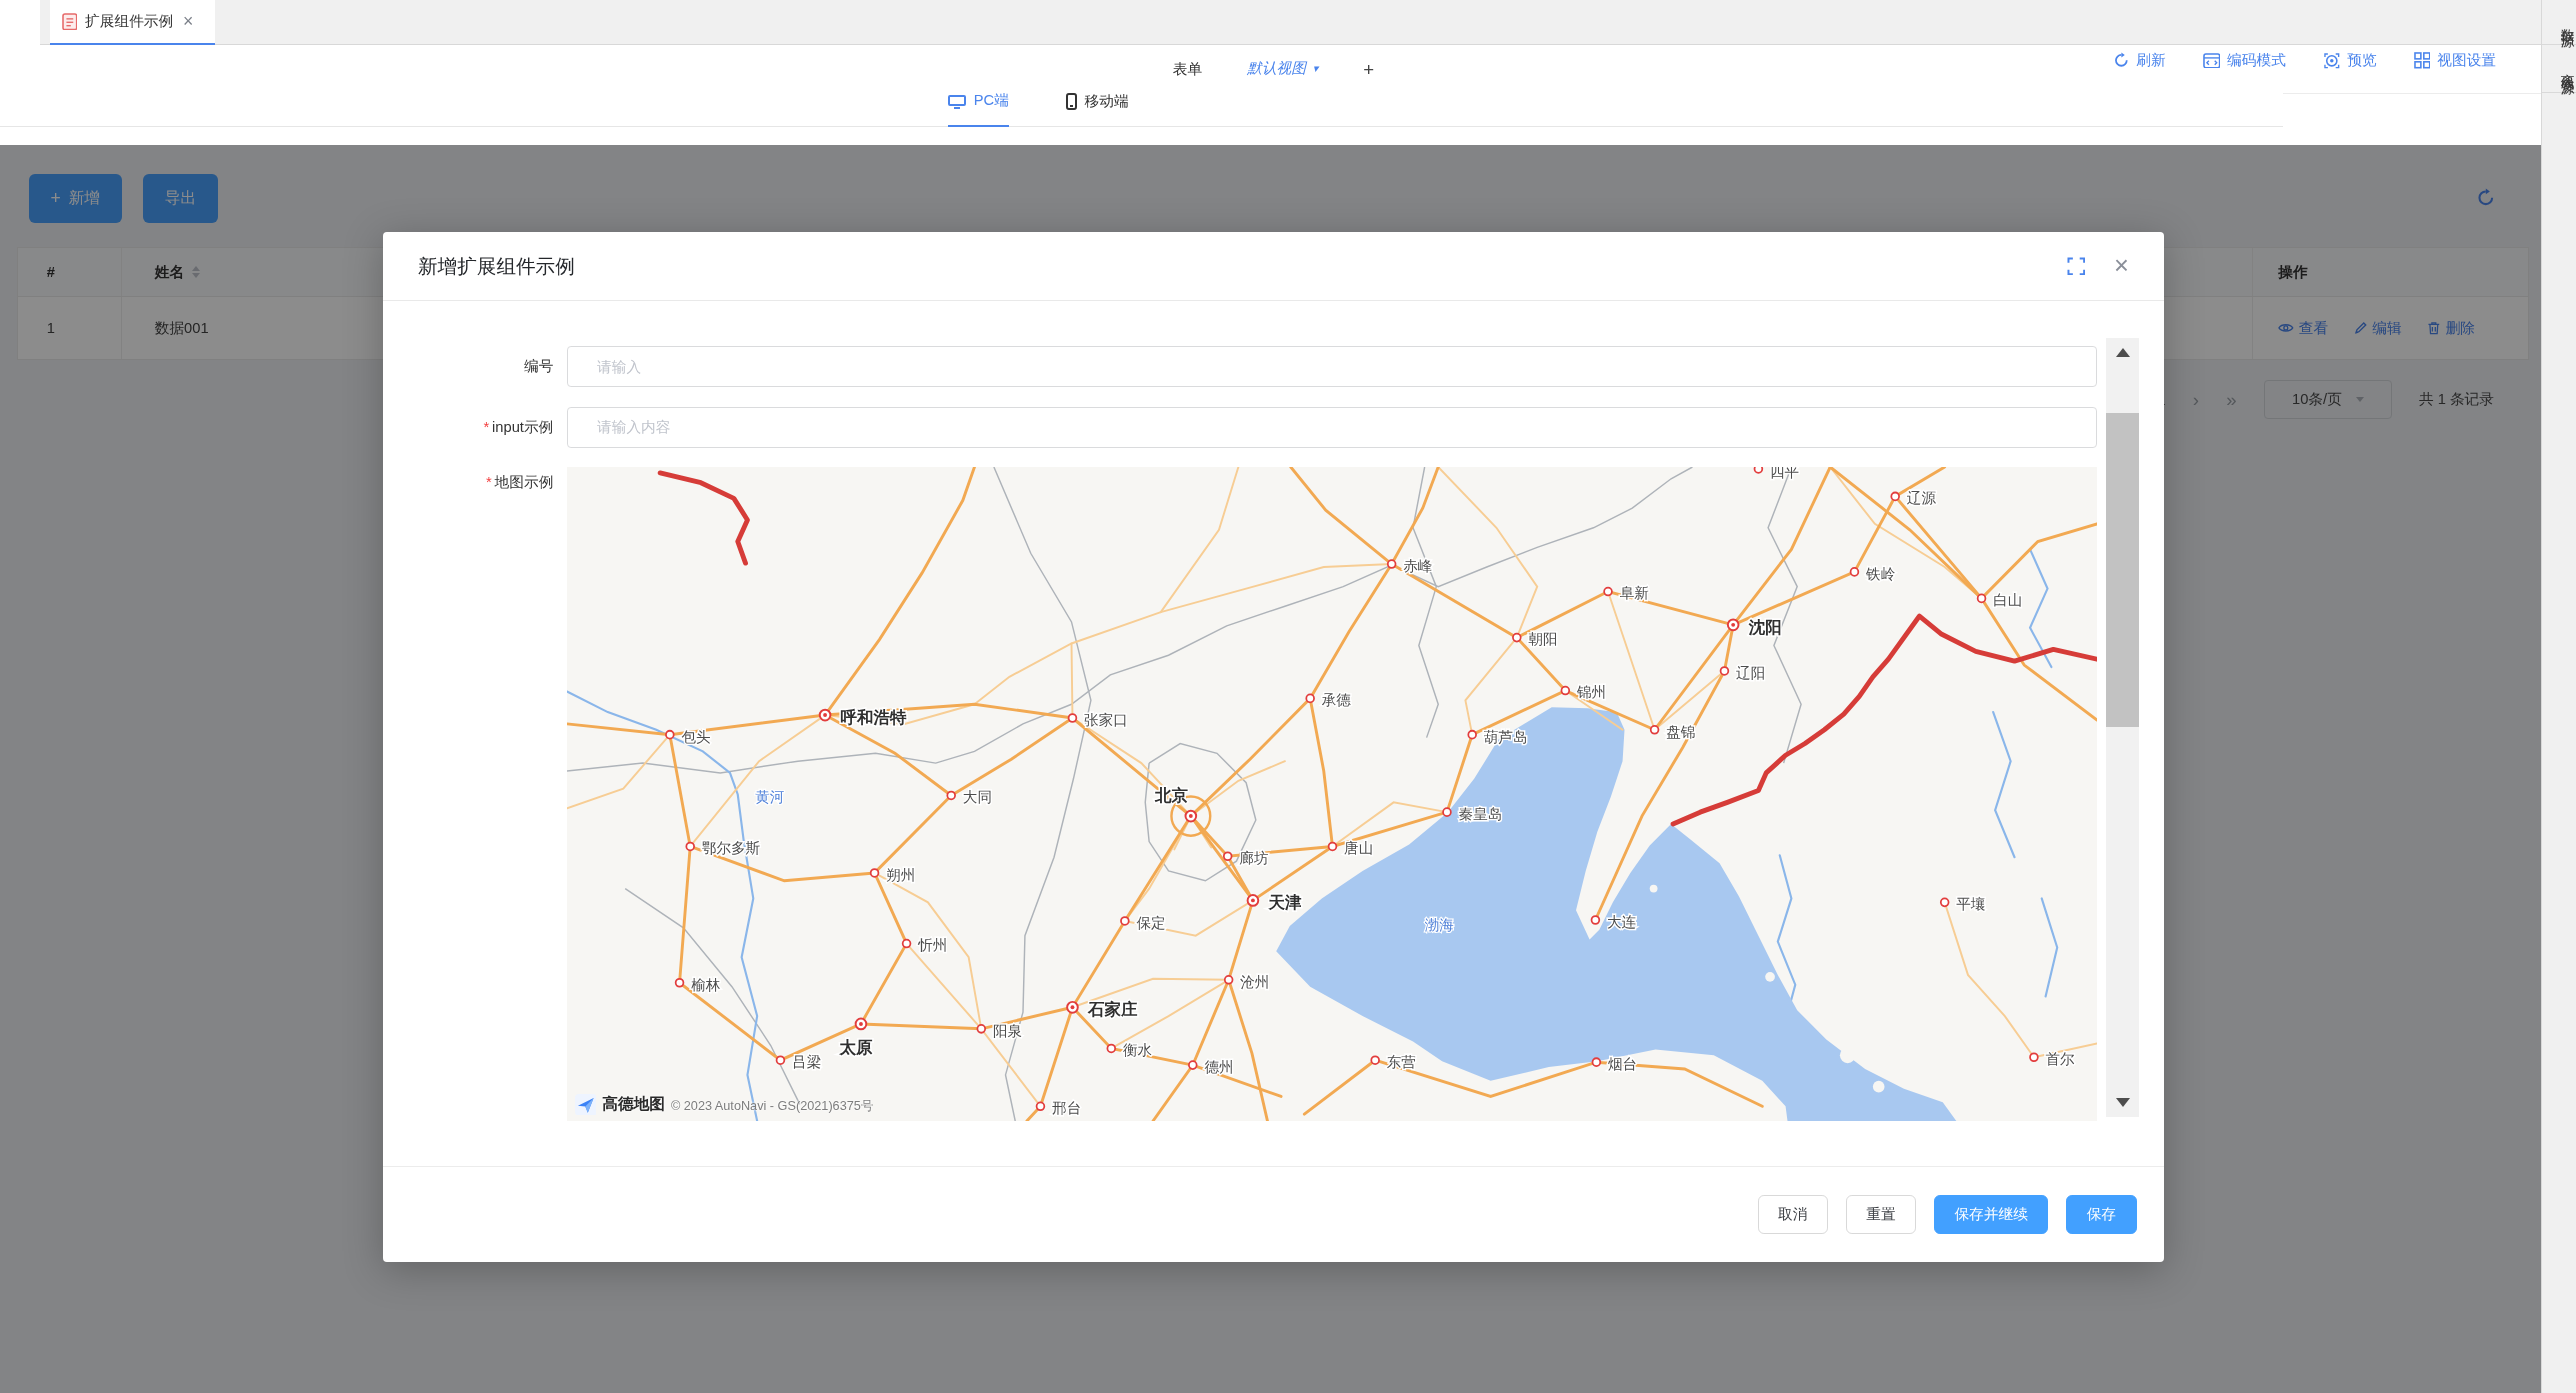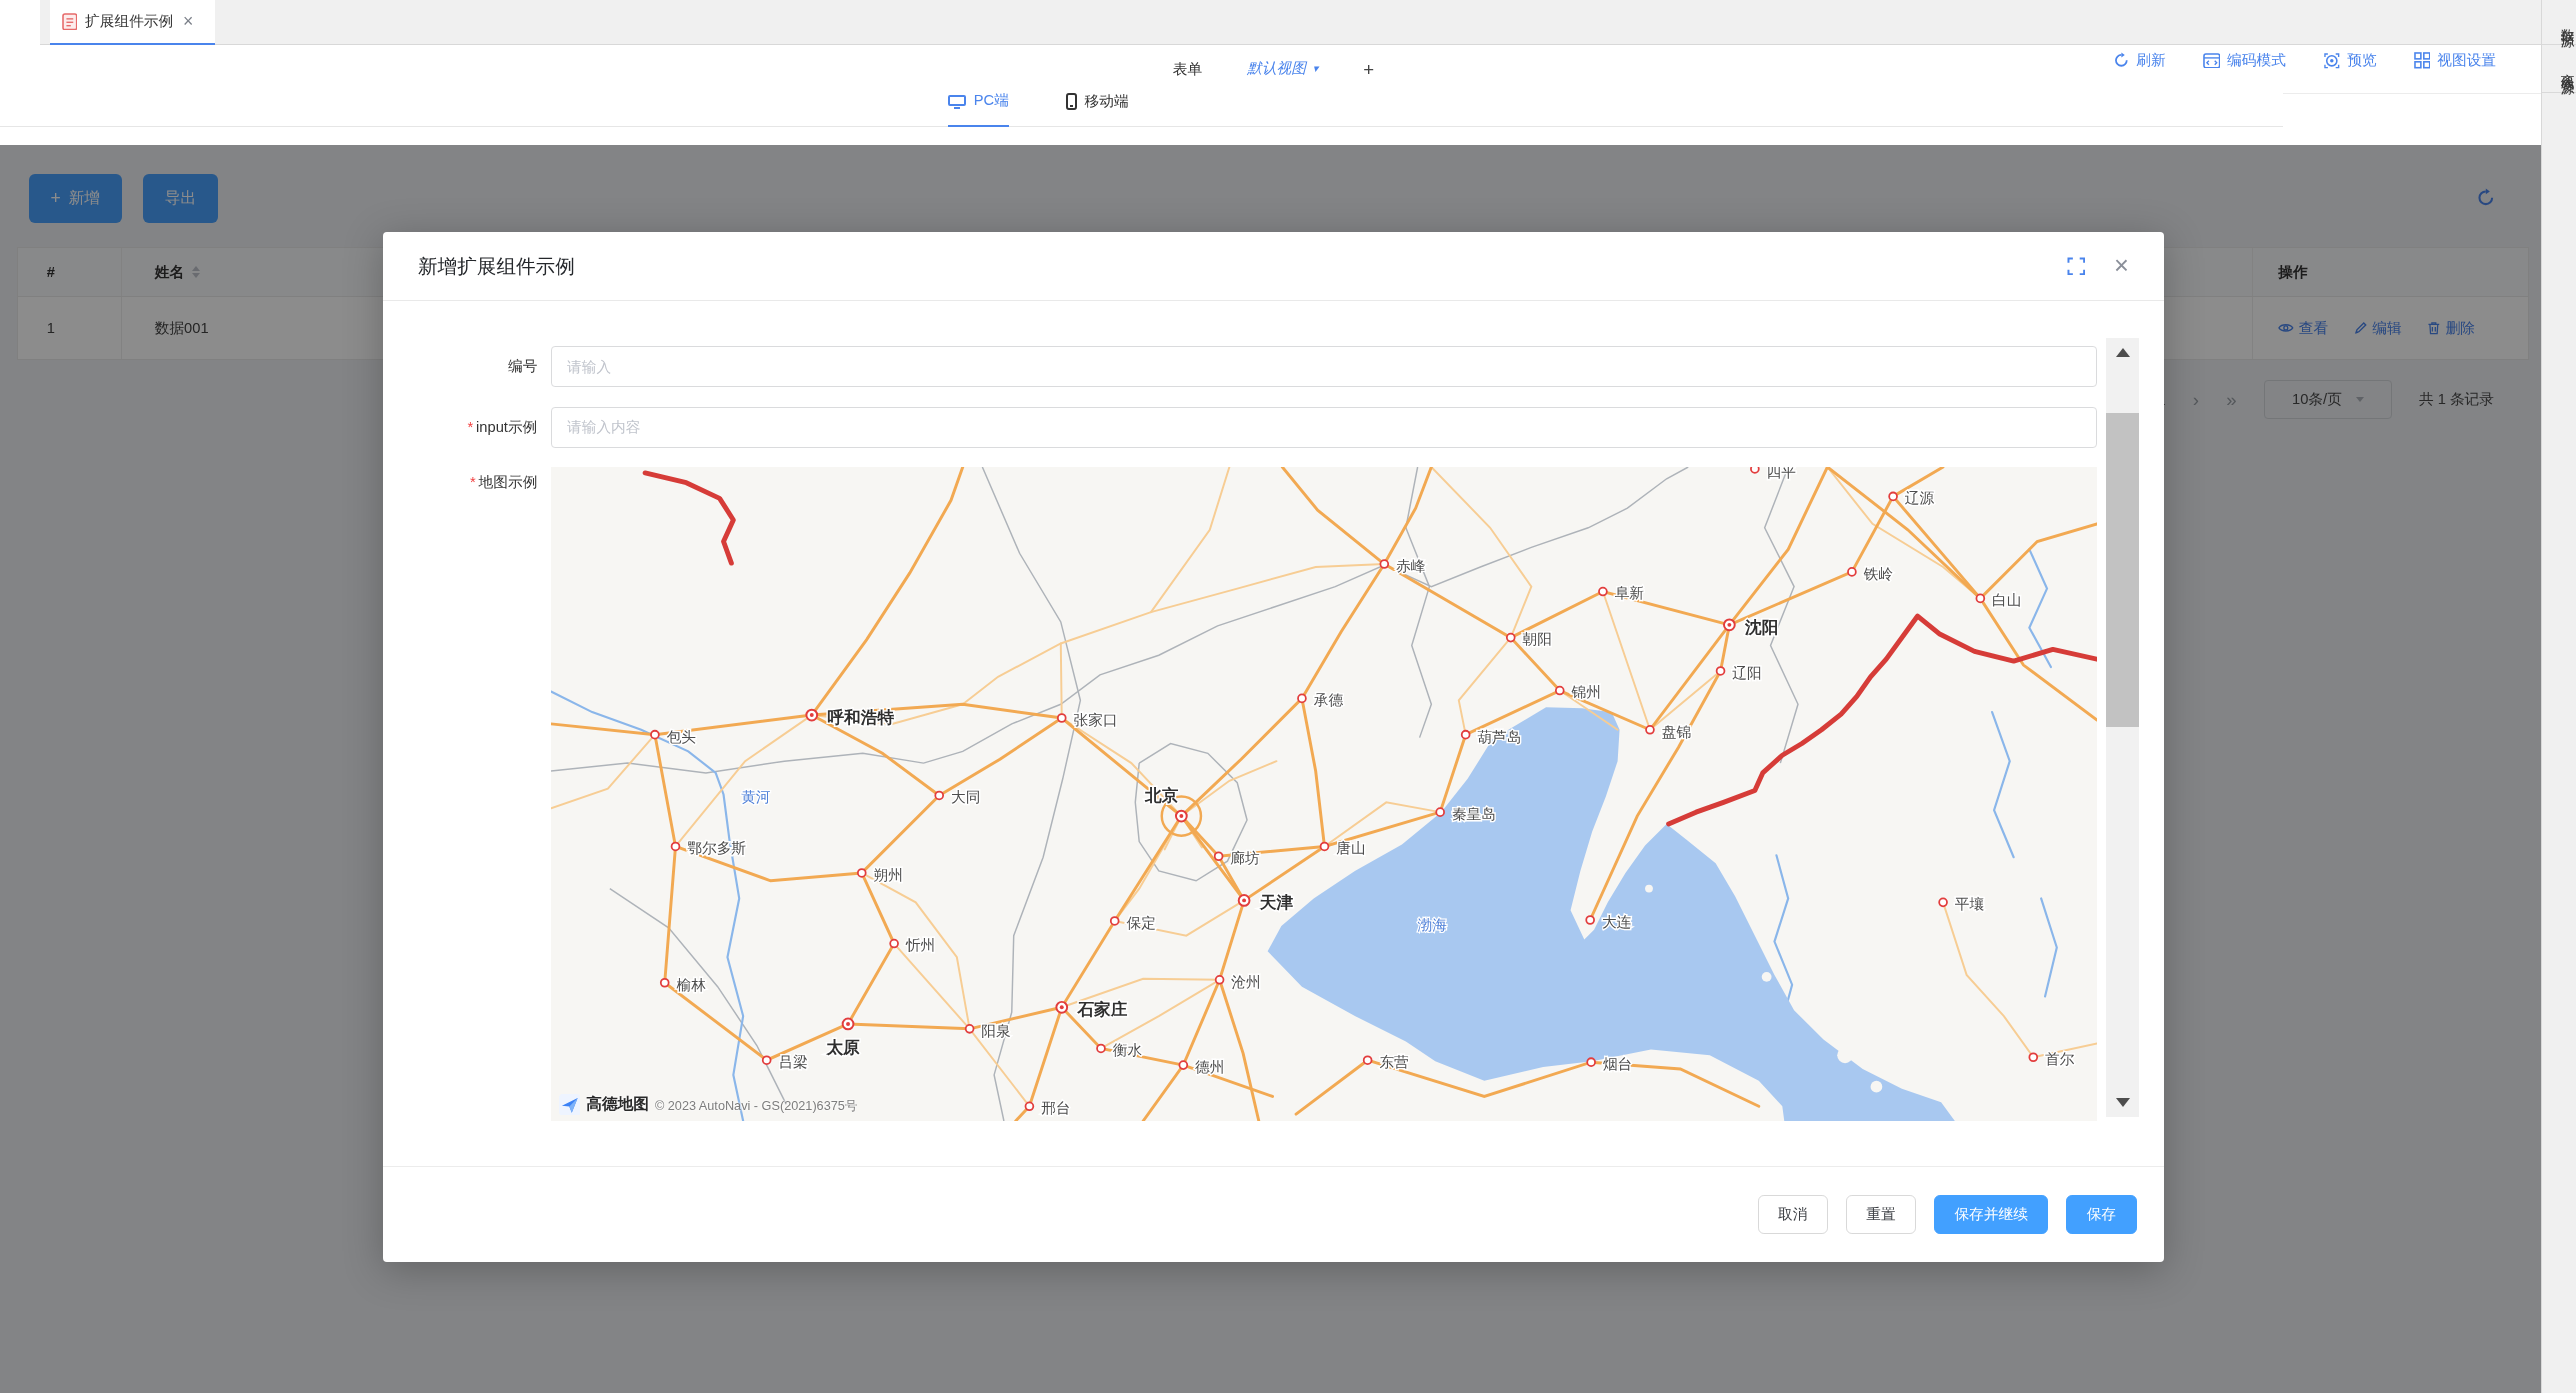--- a/index.html
+++ b/index.html
@@ -64,27 +64,27 @@
   .rail { position:absolute; right:0; top:0; width:35px; height:1394px; background:#f0f0f0; border-left:1px solid #d8d8d8; z-index:30; }
   .rail-item { writing-mode:vertical-rl; letter-spacing:2.9px; font-size:13.7px; color:#333; padding:17.6px 0; margin:0 auto; display:block; text-align:center; width:100%; border-bottom:1px solid #d9d9d9; cursor:pointer; }
 
   
   .modal { position:absolute; left:383px; top:232px; width:1781px; height:1030px; background:#fff; border-radius:3.9px; box-shadow:0 7.8px 39px rgba(0,0,0,.25); z-index:40; }
   .m-head { height:69px; display:flex; align-items:center; padding:0 35px; border-bottom:1px solid #e9e9e9; }
   .m-title { font-size:19.6px; color:#24272b; font-weight:500; }
   .m-icons { margin-left:auto; display:flex; align-items:center; gap:29px; }
   .m-expand { color:#4a84ec; cursor:pointer; display:flex; }
   .m-close { font-size:25.5px; color:#8a8f99; cursor:pointer; line-height:1; }
-  .m-body { padding:45px 67px 0 35px; }
+  .m-body { padding:45px 67px 0 35px;margin-left:16px; }
   .f-row { display:flex; align-items:center; margin-bottom:19.6px; }
   .f-row.top { align-items:flex-start; }
   .f-label { width:133px; min-width:133px; text-align:right; padding-right:13.7px; font-size:14.7px; color:#333; line-height:41px; white-space:nowrap; }
   .f-row.top .f-label { line-height:19.6px; padding-top:5.9px; }
   .req { color:#f23d3d; margin-right:2.9px; }
-  .f-input { flex:1; height:41px; border:1px solid #dadbdd; border-radius:3.9px; padding:0 15px; font-size:14.7px; color:#333; outline:none; font-family:"Liberation Sans",sans-serif; }
+  .f-input { flex:1; height:41px; border:1px solid #dadbdd; border-radius:3.9px; padding:0 29px; font-size:14.7px; color:#333; outline:none; font-family:"Liberation Sans",sans-serif; }
   .f-input::placeholder { color:#c0c4cc; }
   .map-box { flex:1; height:654px; position:relative; overflow:hidden; background:#f7f6f3; }
   .map-box svg.mapsvg { position:absolute; inset:0; }
   .map-attr { position:absolute; left:7.8px; bottom:5.9px; display:flex; align-items:flex-end; gap:5.9px; z-index:5; }
   .map-attr .logo-txt { font-size:15.7px; font-weight:bold; color:#2a2a2a; text-shadow:0 0 2.9px #fff,0 0 2.9px #fff; }
   .map-attr .copy { font-size:12.7px; color:#7d7d7d; text-shadow:0 0 2.9px #fff,0 0 2.9px #fff; }
 
   .city { font-size:15px; fill:#4c4c4c; stroke:#fff; stroke-width:3px; paint-order:stroke; font-weight:500; }
   .city.cap { font-size:17px; fill:#2f2f2f; font-weight:bold; }
   .wlabel { font-size:15px; fill:#4d7fd8; stroke:#fff; stroke-width:2.5px; paint-order:stroke; font-weight:500; }

